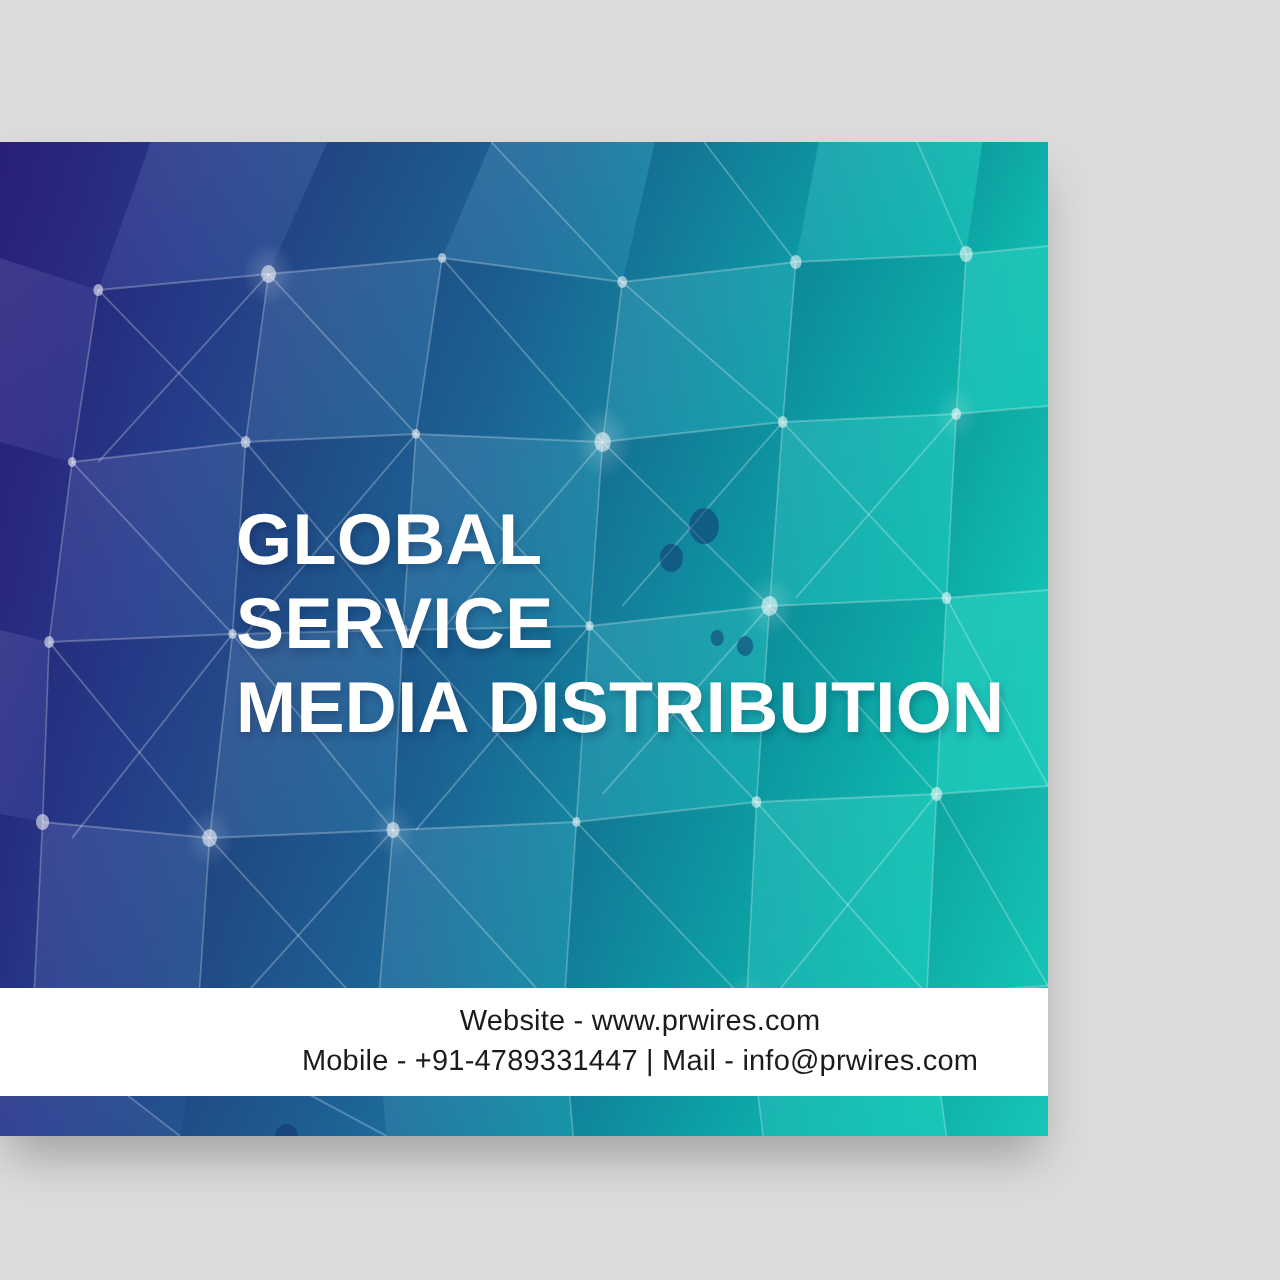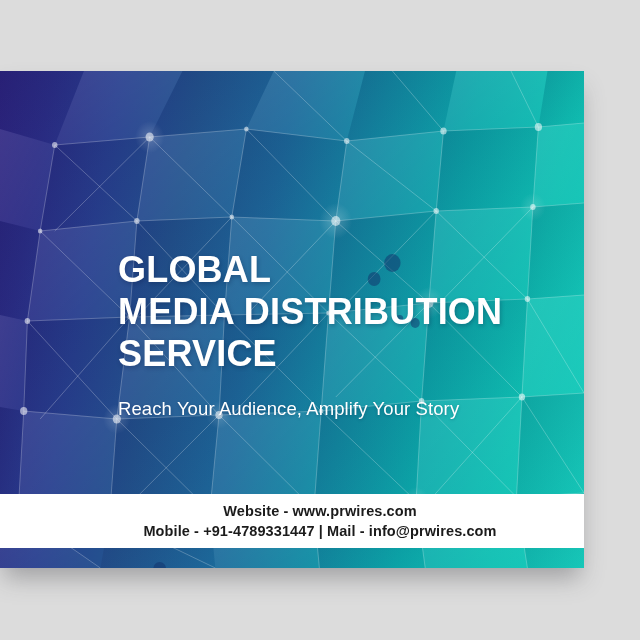--- a/index.html
+++ b/index.html
@@ -20,21 +20,21 @@
     position: absolute;
     inset: 0;
     background: #dcdcdc;
   }
 
   
   #banner-card {
     position: absolute;
     left: 0;
     top: 71px;
-    width: 584px;
+    width: 524px;
     height: 497px;
     overflow: hidden;
     box-shadow: 0 14px 22px -4px rgba(90, 90, 95, 0.45);
   }
 
   
   .banner-gradient {
     position: absolute;
     inset: 0;
     background: linear-gradient(100deg,
@@ -92,21 +92,20 @@
     position: absolute;
     left: 0;
     top: 423px;      
     width: 640px;
     height: 54px;    
     background: #ffffff;
     display: flex;
     flex-direction: column;
     align-items: center;
     justify-content: center;
-    font-weight: bold;
   }
   .footer-line {
     color: #1b1b1b;
     font-size: 14.5px;
     line-height: 20px;
     letter-spacing: 0.1px;
     white-space: nowrap;
     text-align: center;
   }
 </style>
@@ -259,23 +258,22 @@
         <circle cx="410" cy="208" r="7"></circle>
         <circle cx="455" cy="252" r="5"></circle>
         <circle cx="438" cy="248" r="4"></circle>
         <circle cx="175" cy="498" r="7"></circle>
       </g>
     </svg>
   </div>
 
   <div id="headline-block">
     <div class="headline-line">GLOBAL</div>
+    <div class="headline-line">SERVICE</div>
     <div class="headline-line">MEDIA DISTRIBUTION</div>
-    <div class="headline-line">SERVICE</div>
-    <div id="subtitle">Reach Your Audience, Amplify Your Story</div>
   </div>
 
   <div id="footer-band">
     <div class="footer-line">Website - www.prwires.com</div>
     <div class="footer-line">Mobile - +91-4789331447 | Mail - info@prwires.com</div>
   </div>
 
 </div>
 
 </body></html>

